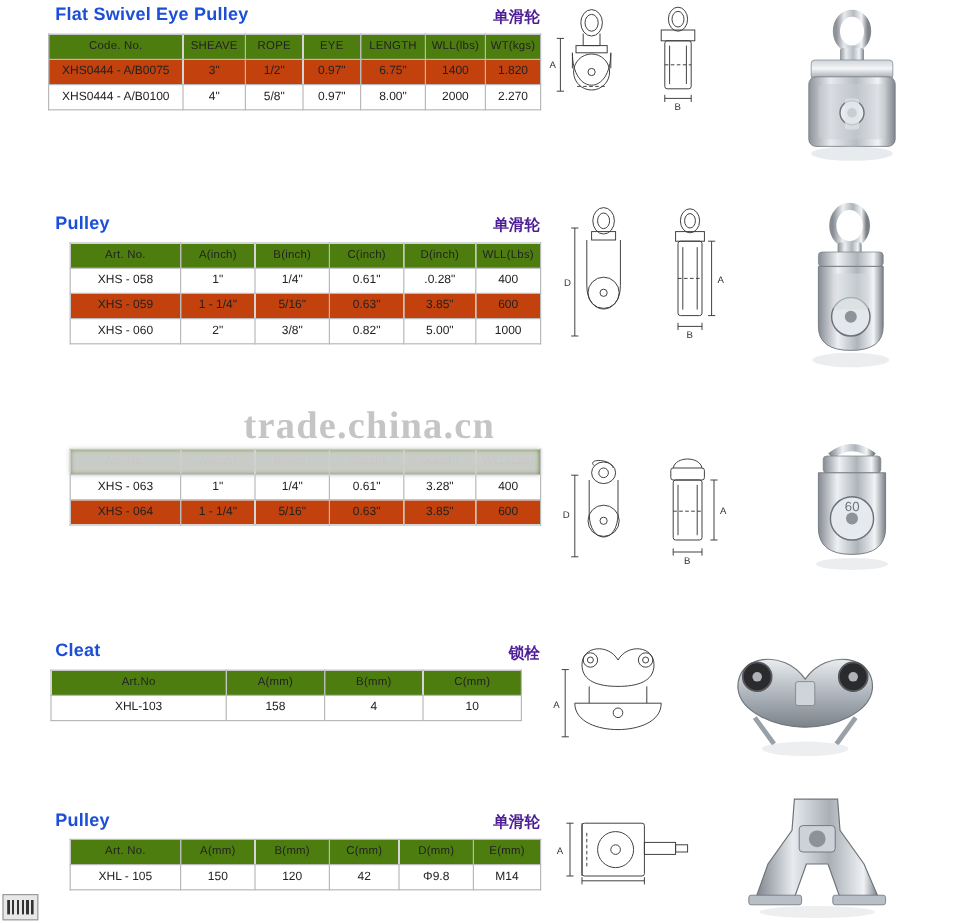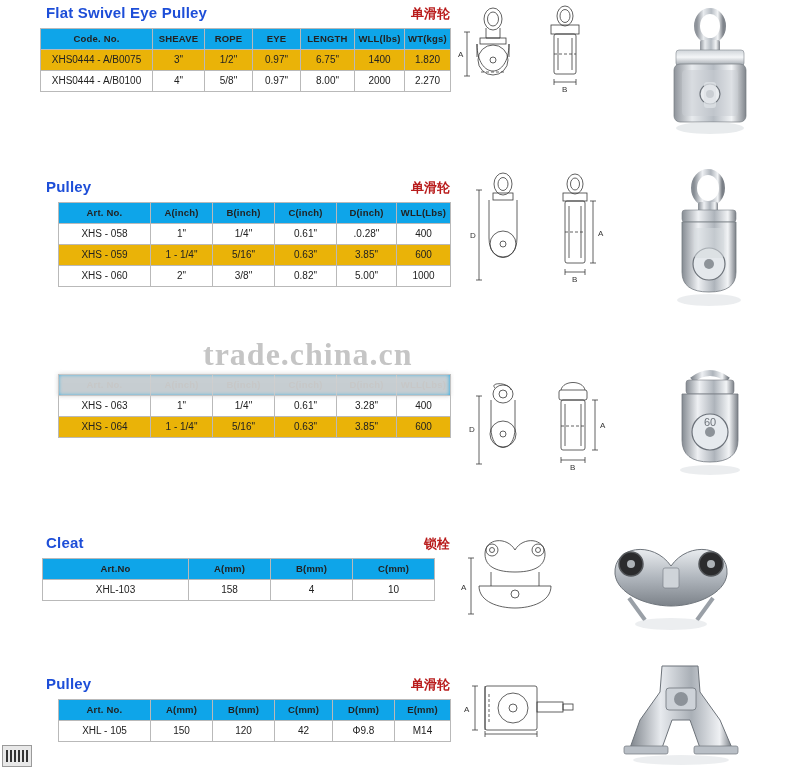--- a/index.html
+++ b/index.html
@@ -37,48 +37,48 @@
     font-weight: bold;
     color: #1d4ed8;
     letter-spacing: .2px;
   }
   .sec-title-cn {
     position: absolute;
     right: 0;
     top: 1px;
     font-size: 13px;
     font-weight: bold;
-    color: #b91c1c;
+    color: #4c1d95;
   }
   table.spec {
     border-collapse: collapse;
     table-layout: fixed;
     font-size: 10px;
     color: #222;
     background: #fff;
   }
   table.spec th, table.spec td {
     border: 1px solid #b9b9b9;
     text-align: center;
     vertical-align: middle;
     font-weight: normal;
     padding: 0;
     height: 20px;
     line-height: 20px;
     white-space: nowrap;
     overflow: hidden;
   }
   table.spec th {
-    background: #0ea5e9;
-    font-weight: bold;
+    background: #4d7c0f;
+    font-weight: normal;
     font-size: 9.5px;
     letter-spacing: .2px;
   }
   table.spec tr.alt td {
-    background: #eab308;
+    background: #c2410c;
   }
   table.spec td.lead {
     font-size: 10px;
   }
 
   
   .draw {
     position: absolute;
     pointer-events: none;
   }

